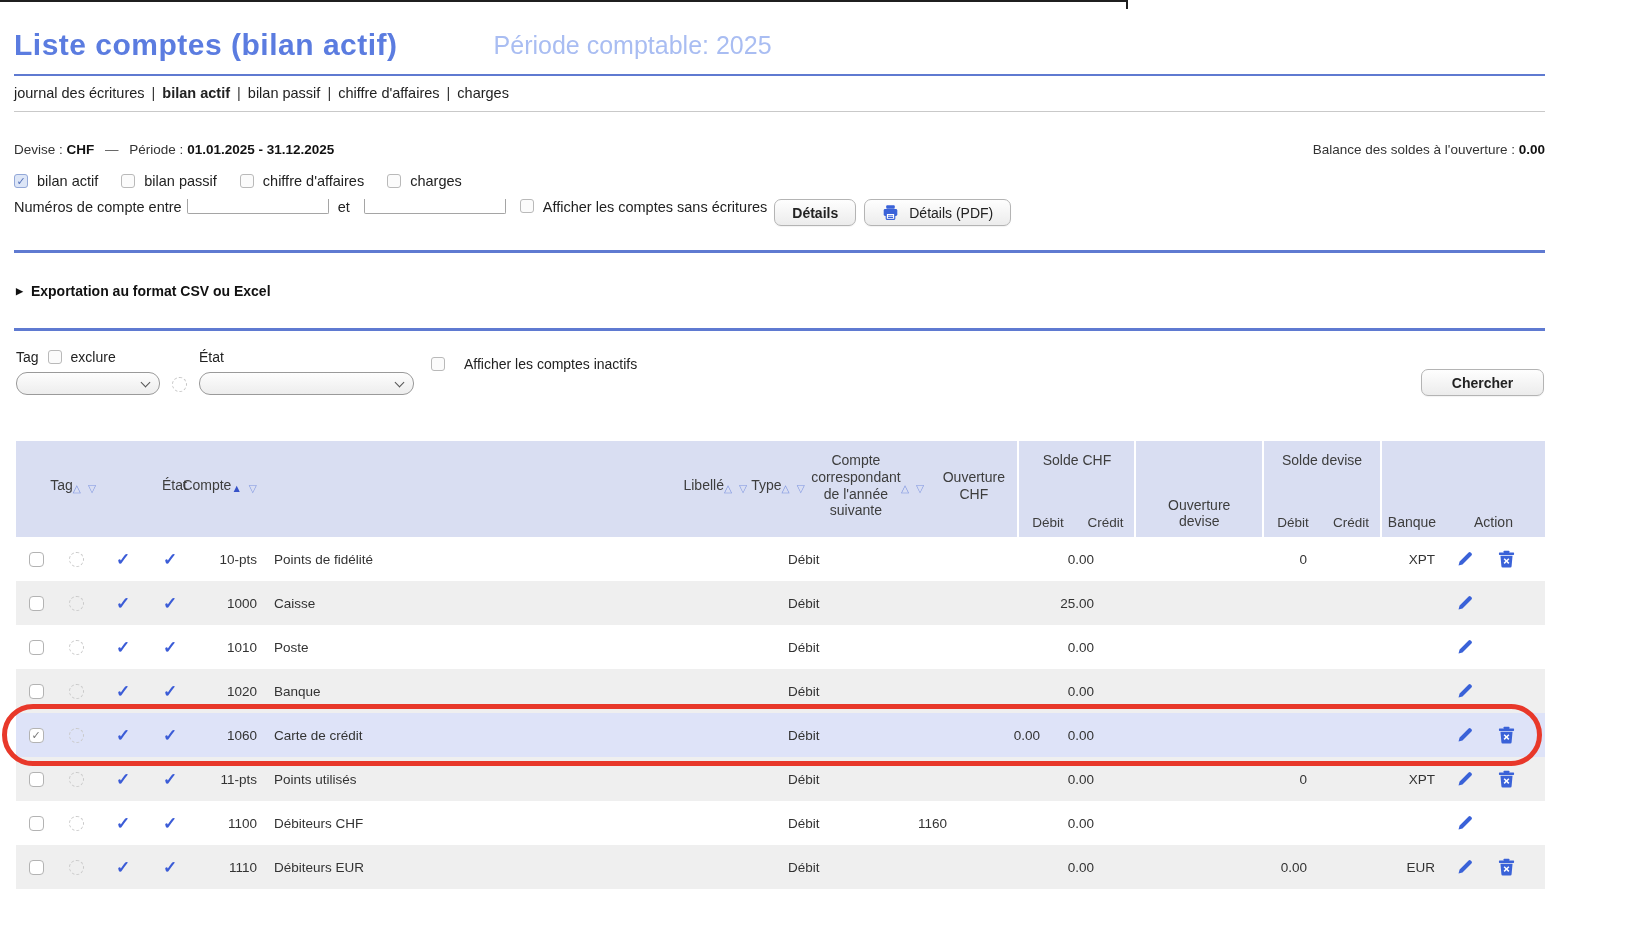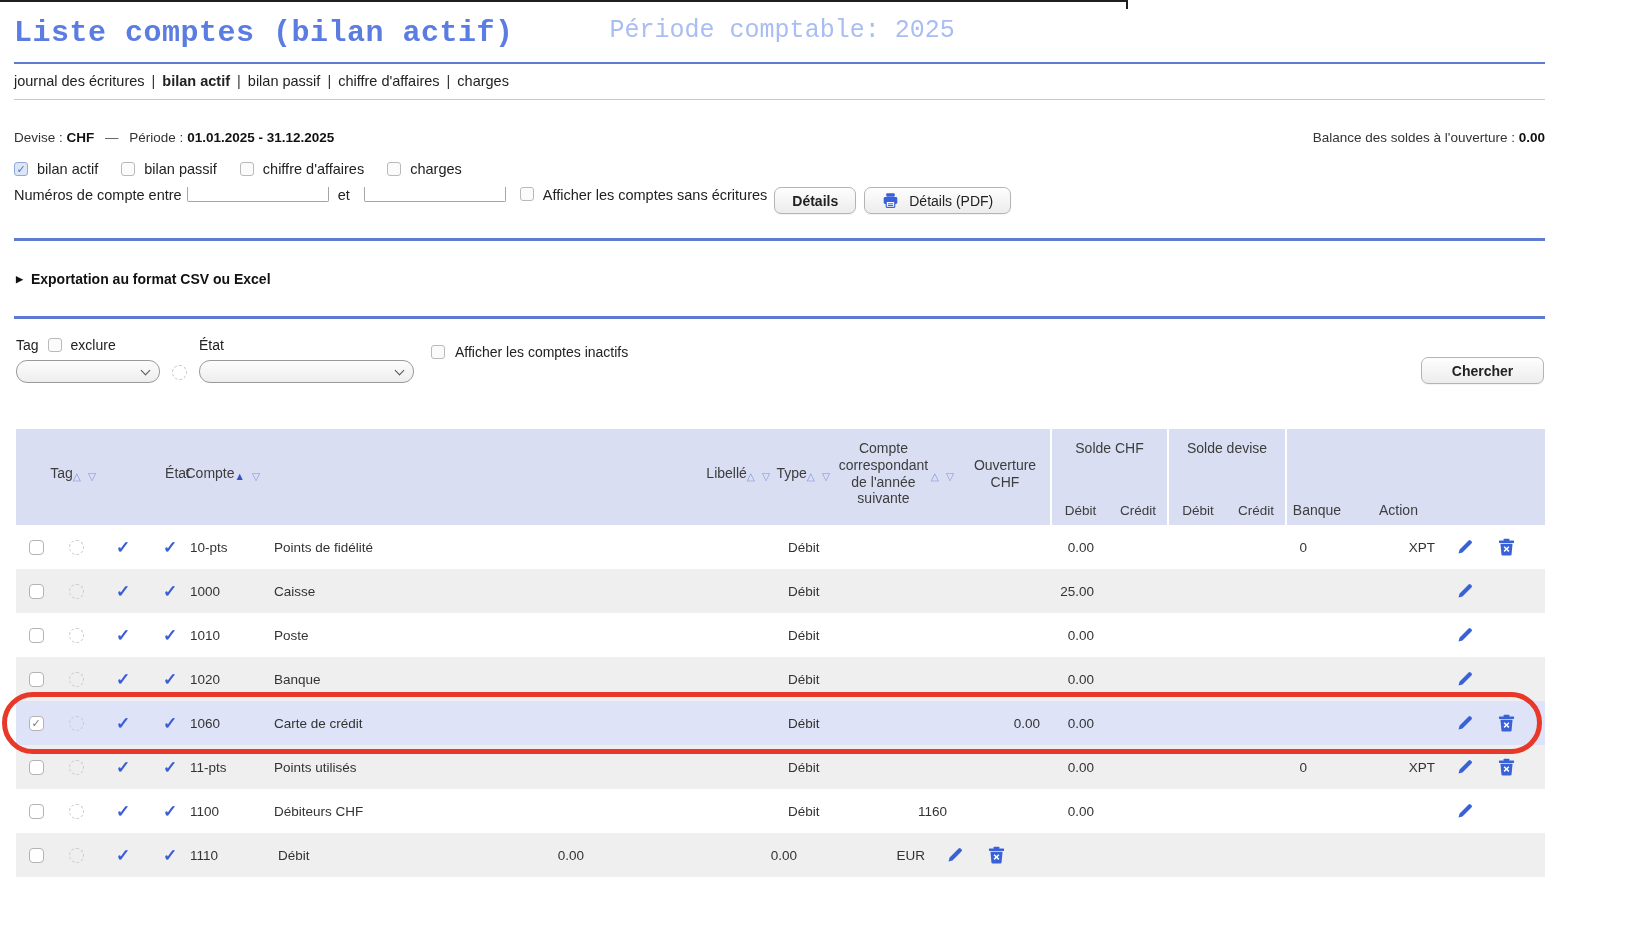--- a/index.html
+++ b/index.html
@@ -5,21 +5,21 @@
   * { box-sizing: border-box; }
   body {
     width: 1646px; height: 927px; margin: 0; background: #fff;
     font-family: "Liberation Sans", sans-serif; color: #222;
     position: relative; overflow: hidden;
   }
   .topline { position: absolute; top: 0; left: 0; width: 1128px; height: 2px; background: #1f1f1f; }
   .toptick { position: absolute; top: 0; left: 1126px; width: 2px; height: 9px; background: #1f1f1f; }
   .content { padding-left: 14px; width: 1545px; }
 
-  .titlebar { padding-top: 16px; display: flex; align-items: flex-start; font-family: Liberation Mono, monospace; }
+  .titlebar { padding-top: 28px; display: flex; align-items: center; }
   .title { font-size: 30px; font-weight: bold; color: #5b7ce0; letter-spacing: .5px; }
   .period { font-size: 25px; color: #a9bdf2; margin-left: 96px; }
 
   .rule-blue2 { height: 2px; background: #5f7ad1; margin-top: 12px; }
   .rule-blue3 { height: 3px; background: #5f7ad1; }
   .rule-gray  { height: 1px; background: #c9c9c9; }
 
   .nav { padding: 9px 0 10px 0; font-size: 14.5px; color: #222; }
   .nav .sep { color: #333; margin: 0 7px; }
   .nav-item { cursor: pointer; }
@@ -58,21 +58,21 @@
   .tag-group { position: absolute; left: 2px; top: 2px; }
   .etat-group { position: absolute; left: 185px; top: 2px; }
   .select { height: 23px; border: 1px solid #9a9a9a; border-radius: 11px; background: linear-gradient(#fdfdfd, #ededed);
             position: relative; margin-top: 7px; cursor: pointer; }
   .sel-tag { width: 144px; }
   .sel-etat { width: 215px; }
   .sel-chev { position: absolute; right: 10px; top: 6px; width: 7px; height: 7px;
               border-right: 1.6px solid #555; border-bottom: 1.6px solid #555; transform: rotate(45deg); }
   .dashed-dot { position: absolute; left: 158px; top: 30px; width: 15px; height: 15px;
                 border: 1px dashed #c6c6c6; border-radius: 50%; }
-  .inactifs { position: absolute; left: 417px; top: 9px; display: flex; align-items: center; gap: 10px; }
+  .inactifs { position: absolute; left: 417px; top: 9px; display: flex; align-items: center; gap: 19px; }
   .chercher { position: absolute; right: 1px; top: 22px; width: 123px; font-weight: bold; }
 
   
   .table { margin-left: 2px; width: 1529px; margin-top: 14px; }
   .thead { display: flex; height: 96px; background: #d9def2; font-size: 14px; color: #3d3d3d; }
   .hc { display: flex; flex-direction: row; justify-content: flex-end; align-items: center;
         padding-bottom: 7px; text-align: center; line-height: 1.18; }
   .h-tag { width: 80px; padding-left: 46px; }
   .h-etat { width: 94px; padding-left: 14px; }
   .h-compte { width: 70px; }
@@ -99,21 +99,21 @@
 
   .tbody { position: relative; }
   .trow { display: flex; align-items: center; height: 44px; font-size: 13.5px; color: #333; }
   .trow:nth-child(even) { background: #efefef; }
   .trow.hl { background: #dee3f8; }
   .cell { flex: none; }
   .c-check  { width: 40px; display: flex; justify-content: center; }
   .c-circle { width: 40px; display: flex; justify-content: center; }
   .c-chk1 { width: 54px; display: flex; justify-content: center; }
   .c-chk2 { width: 40px; display: flex; justify-content: center; }
-  .c-compte { width: 70px; padding-right: 3px; }
+  .c-compte { width: 70px; text-align: right; padding-right: 3px; }
   .c-libelle { width: 510px; padding-left: 14px; }
   .c-type { width: 60px; padding-left: 18px; }
   .c-corresp { width: 130px; text-align: right; padding-right: 13px; }
   .c-ouvchf { width: 90px; text-align: right; padding-right: 10px; }
   .c-schf-d { width: 59px; text-align: right; padding-right: 15px; }
   .c-schf-c { width: 58px; }
   .c-ouvdev { width: 95px; }
   .c-sdev-d { width: 59px; text-align: right; padding-right: 14px; }
   .c-sdev-c { width: 59px; }
   .c-devise { width: 60px; text-align: right; padding-right: 5px; }
@@ -279,20 +279,23 @@
       <div class="hc h-ouvchf">
         <span>Ouverture CHF</span>
       </div>
       <div class="h-grp h-grp-schf">
         <span class="grp-label">Solde CHF</span>
         <span class="grp-sub">
           <span class="g-schf-d">Débit</span>
           <span class="g-schf-c">Crédit</span>
         </span>
       </div>
+      <div class="hc h-ouvdev h-grp" style="justify-content:flex-end">
+        <span style="text-align:center;padding:0 12px">Ouverture devise</span>
+      </div>
       <div class="h-grp h-grp-sdev">
         <span class="grp-label">Solde devise</span>
         <span class="grp-sub">
           <span class="g-sdev-d">Débit</span>
           <span class="g-sdev-c">Crédit</span>
         </span>
       </div>
       <div class="h-grp-last">
         <span class="h-devise">Banque</span>
         <span class="h-action">Action</span>
@@ -557,20 +560,21 @@
           <div class="cell c-circle">
             <span class="dcircle"></span>
           </div>
           <div class="cell c-chk1">
             <span class="tick">✓</span>
           </div>
           <div class="cell c-chk2">
             <span class="tick">✓</span>
           </div>
           <div class="cell c-compte">1110</div>
+          <div class="cell c-libelle">Débiteurs EUR</div>
           <div class="cell c-type">Débit</div>
           <div class="cell c-corresp"></div>
           <div class="cell c-ouvchf"></div>
           <div class="cell c-schf-d">0.00</div>
           <div class="cell c-schf-c"></div>
           <div class="cell c-ouvdev"></div>
           <div class="cell c-sdev-d">0.00</div>
           <div class="cell c-sdev-c"></div>
           <div class="cell c-devise">EUR</div>
           <div class="cell c-action">

